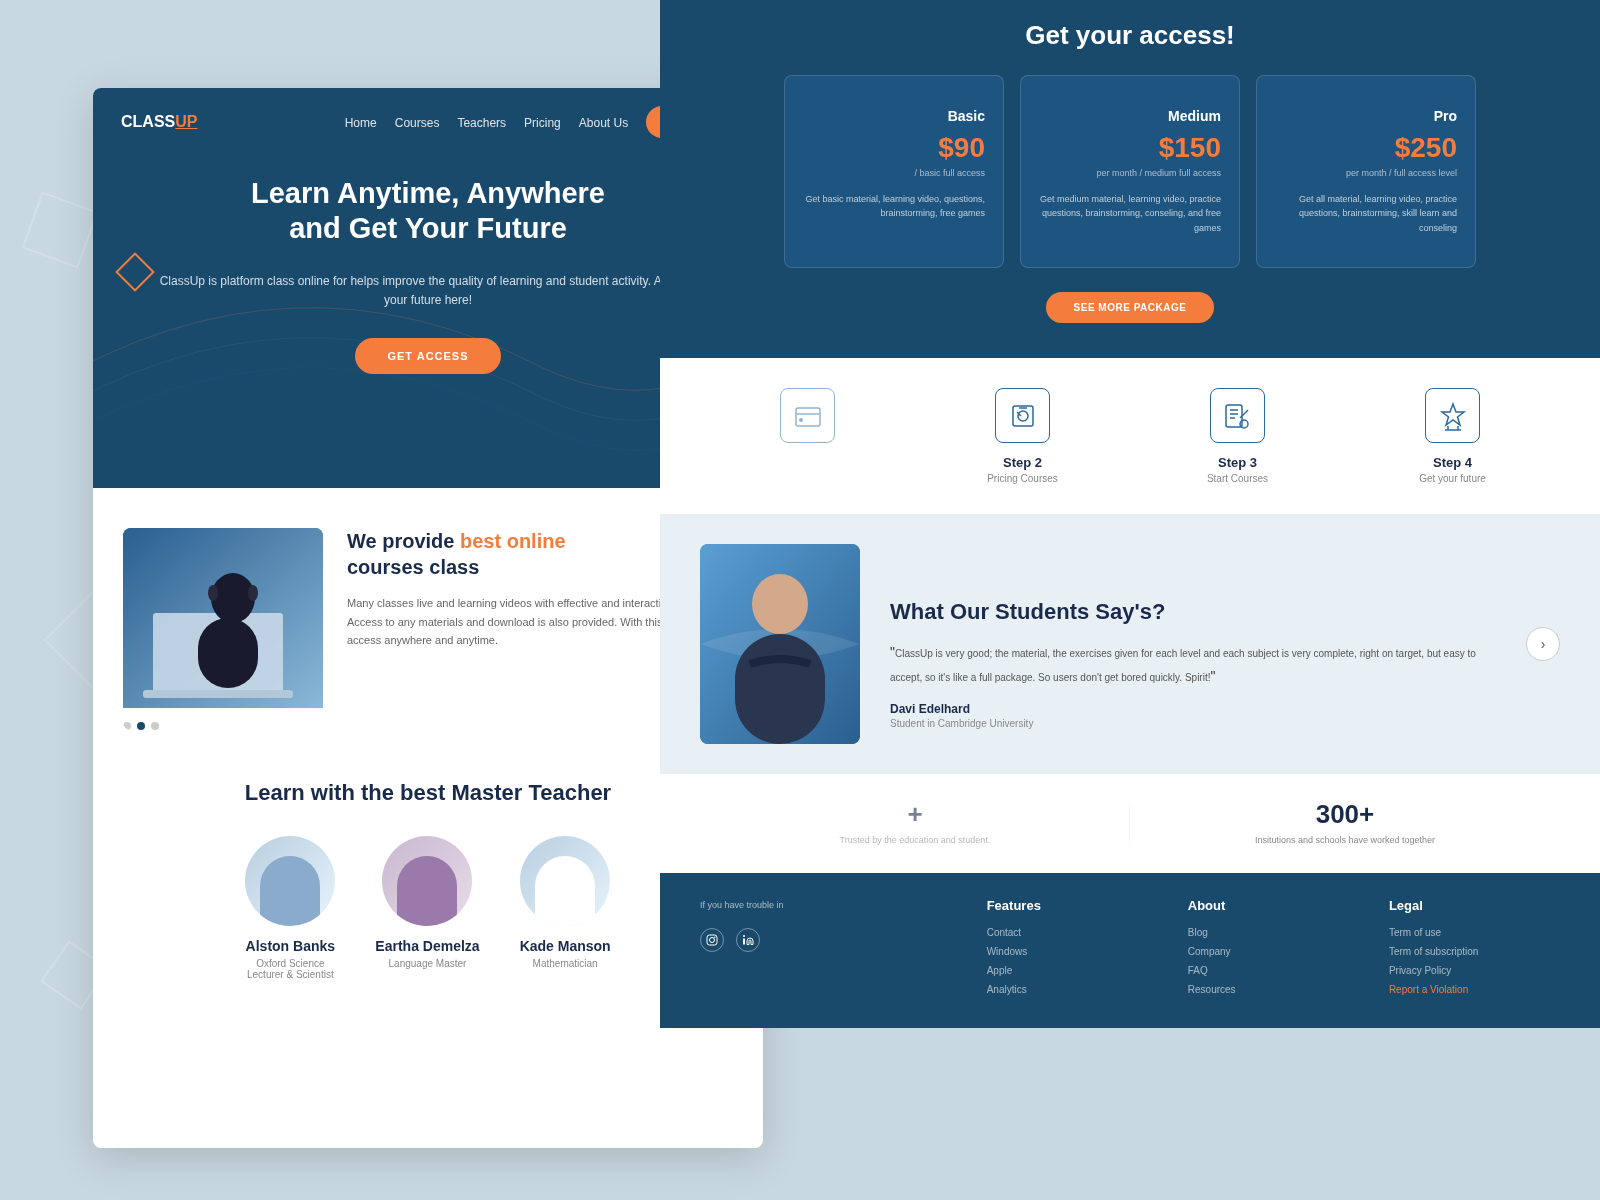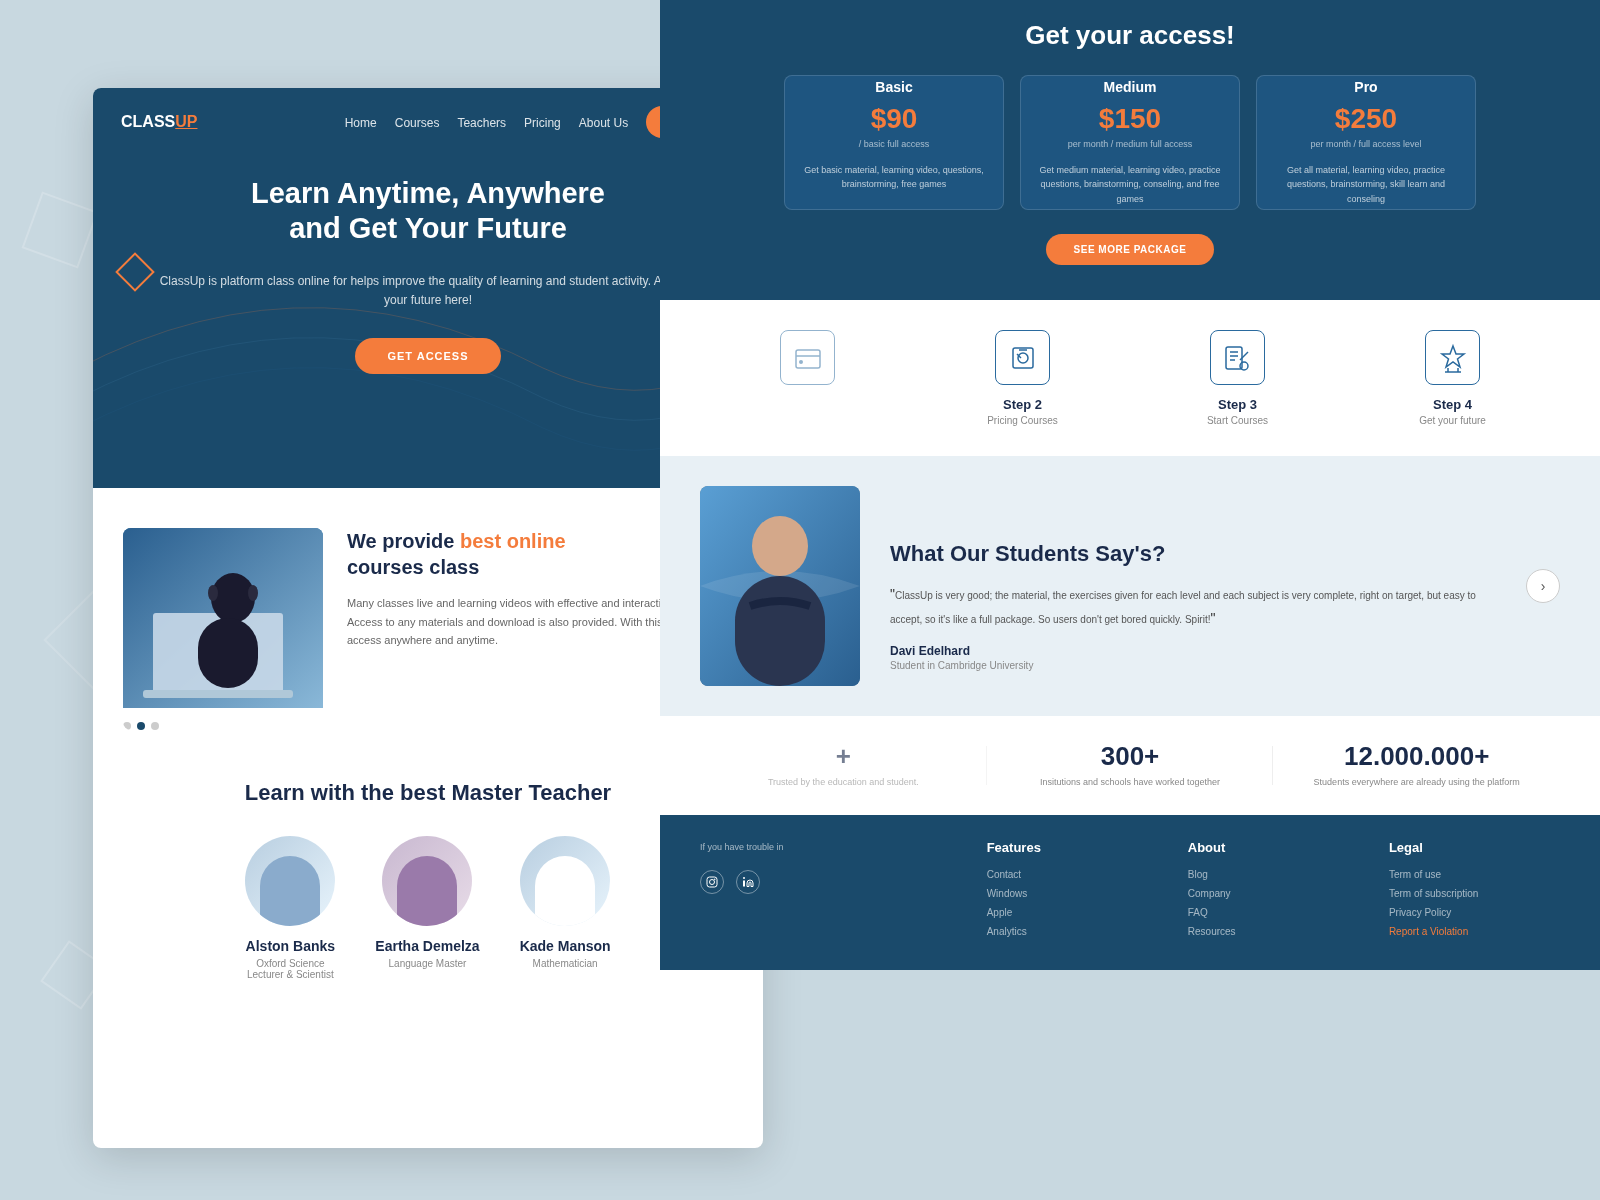--- a/index.html
+++ b/index.html
@@ -284,23 +284,23 @@
     .pricing-cards {
       display: flex;
       gap: 16px;
       justify-content: center;
     }
 
     .pricing-card {
       background: #1e5580;
       border: 1px solid rgba(255,255,255,0.15);
       border-radius: 8px;
-      padding: 3px 18px;
+      padding: 32px 18px;
       width: 220px;
-      text-align: center;
+      text-align: right;
     }
 
     .pricing-card .plan-name {
       color: white;
       font-size: 14px;
       font-weight: 600;
       margin-bottom: 8px;
     }
 
     .pricing-card .plan-price {
@@ -814,24 +814,20 @@
   </div>
 
   <div class="stats-section">
     <div class="stat-item">
       <div class="stat-number">+</div>
       <div class="stat-desc">Trusted by the education and student.</div>
     </div>
     <div class="stat-item">
       <div class="stat-number">300+</div>
       <div class="stat-desc">Insitutions and schools have worked together</div>
-    </div>
-    <div class="stat-item">
-      <div class="stat-number">12.000.000+</div>
-      <div class="stat-desc">Students everywhere are already using the platform</div>
     </div>
   </div>
 
   <div class="footer">
     <div class="footer-left">
       <p class="footer-contact-text">If you have trouble in</p>
       <div class="footer-social">
         <div class="social-icon">
           <svg width="12" height="12" viewBox="0 0 24 24" fill="white">
             <rect x="2" y="2" width="20" height="20" rx="5" ry="5" stroke="white" stroke-width="2" fill="none"></rect>

